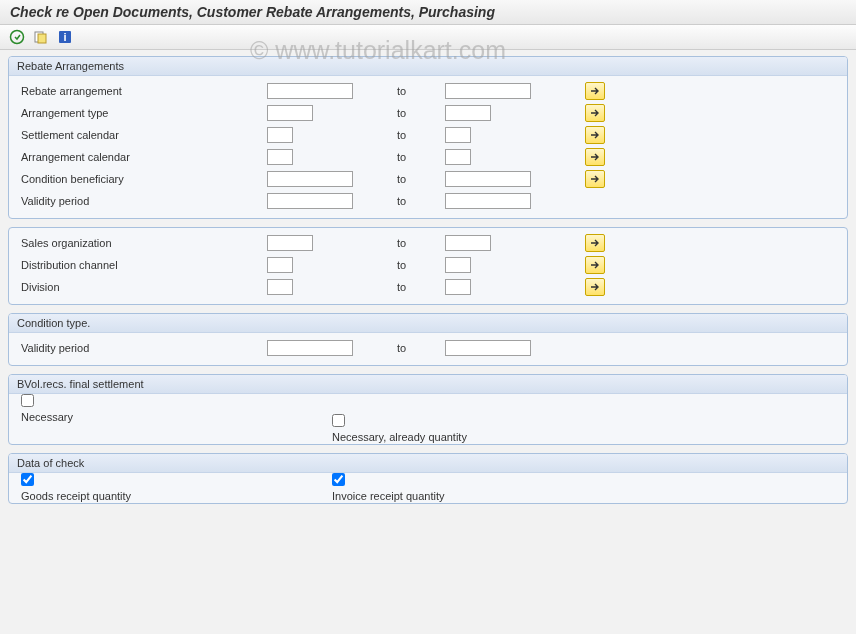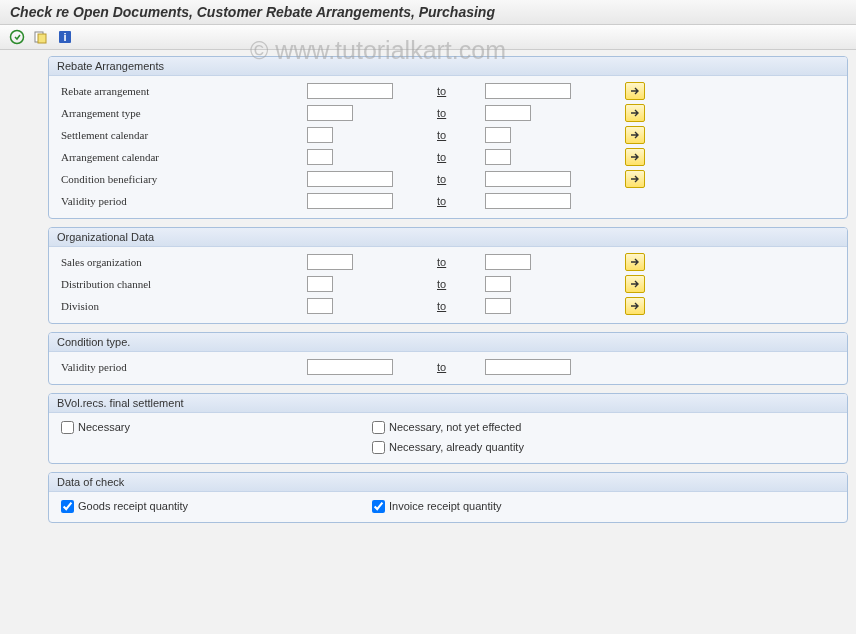--- a/index.html
+++ b/index.html
@@ -40,54 +40,51 @@
     }
     .content {
       padding: 6px 8px 0 8px;
     }
     .group {
       border: 1px solid #a8c0dd;
       border-radius: 4px;
       margin-bottom: 8px;
       background: #f5f7fa;
       overflow: hidden;
-      margin-left: 40px;
     }
     .group-header {
       background: linear-gradient(#e8eef8, #d6e1f0);
       padding: 3px 8px;
       font-size: 11px;
       color: #333;
       border-bottom: 1px solid #c5d4e8;
     }
     .group-body {
       padding: 4px 8px 6px 8px;
     }
     .row {
       display: flex;
       align-items: center;
       height: 22px;
     }
     .label {
       width: 250px;
       padding-left: 4px;
       color: #333;
-      font-family: Liberation Serif, serif;
     }
     .field-cell {
       width: 118px;
       display: flex;
       align-items: center;
     }
     .to-cell {
       width: 60px;
       text-align: left;
       padding-left: 12px;
       color: #333;
-      text-decoration: underline;
     }
     .btn-cell {
       width: 60px;
       display: flex;
       align-items: center;
       justify-content: flex-start;
       padding-left: 22px;
     }
     input.inp {
       height: 16px;
@@ -110,22 +107,23 @@
       justify-content: center;
       cursor: pointer;
     }
     .check-row {
       display: flex;
       align-items: center;
       height: 20px;
     }
     .check-cell {
       display: flex;
-      align-items: center;
+      align-items: flex-start;
       gap: 4px;
+      flex-direction: column;
     }
     .check-col1 { width: 315px; padding-left: 4px;}
     .check-col2 { width: 300px; }
     input[type=checkbox] {
       width: 13px;
       height: 13px;
     }
     .subgroup {
       border: 1px solid #c8d6e8;
       border-radius: 3px;
@@ -274,21 +272,20 @@
         <div class="to-cell">to</div>
         <div class="field-cell">
             <input class="inp w-wide" style="">
           </div>
         <div class="btn-cell"></div>
       </div>
     </div>
   </div>
 
   <div class="group">
-    <div class="group-header">Organizational Data</div>
     <div class="group-body">
       <div class="row">
         <div class="label">Sales organization</div>
         <div class="field-cell">
             <input class="inp w-med" style="">
           </div>
         <div class="to-cell">to</div>
         <div class="field-cell">
             <input class="inp w-med" style="">
           </div>
@@ -354,24 +351,20 @@
     </div>
   </div>
 
   <div class="group">
     <div class="group-header">BVol.recs. final settlement</div>
     <div class="group-body">
       <div class="check-row">
         <div class="check-cell check-col1">
           <input type="checkbox" style="">
           <span>Necessary</span>
-        </div>
-        <div class="check-cell check-col2">
-          <input type="checkbox" style="">
-          <span>Necessary, not yet effected</span>
         </div>
       </div>
       <div class="check-row">
         <div class="check-cell check-col1"></div>
         <div class="check-cell check-col2">
           <input type="checkbox" style="">
           <span>Necessary, already quantity</span>
         </div>
       </div>
     </div>

